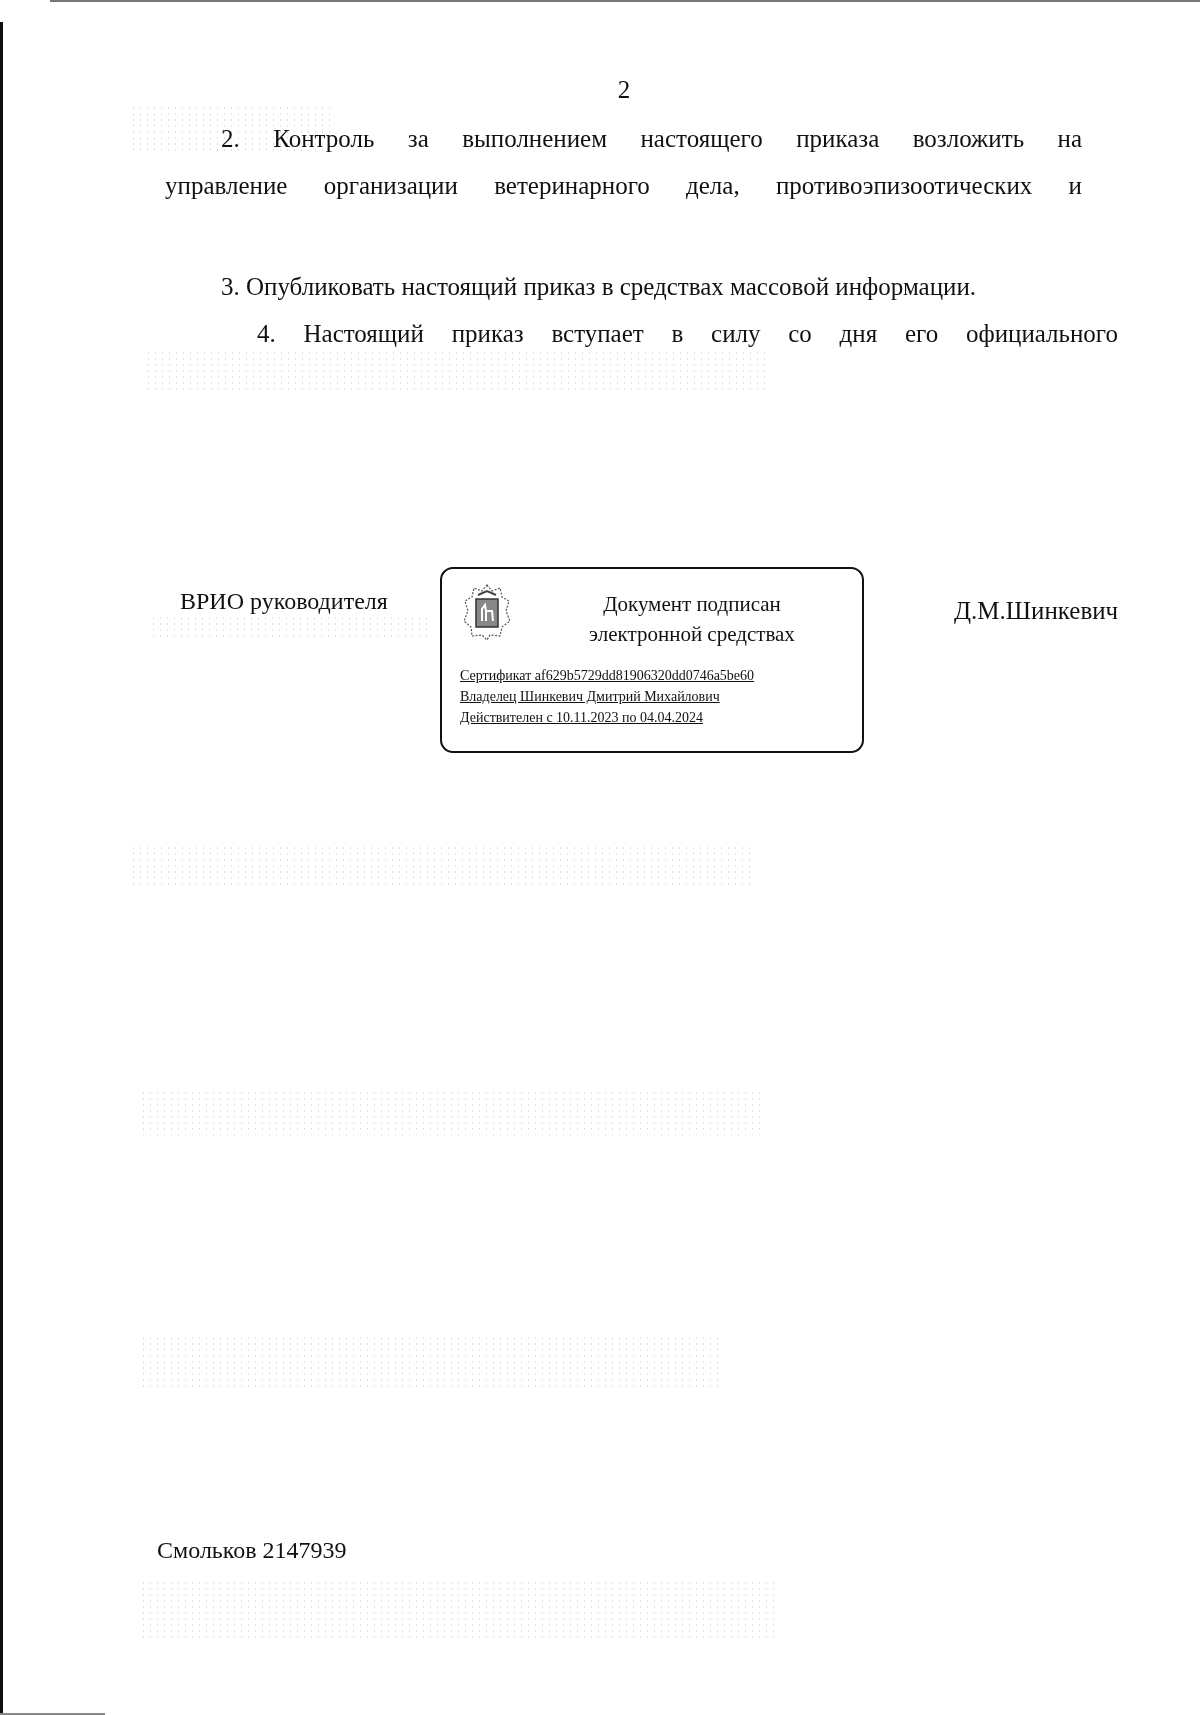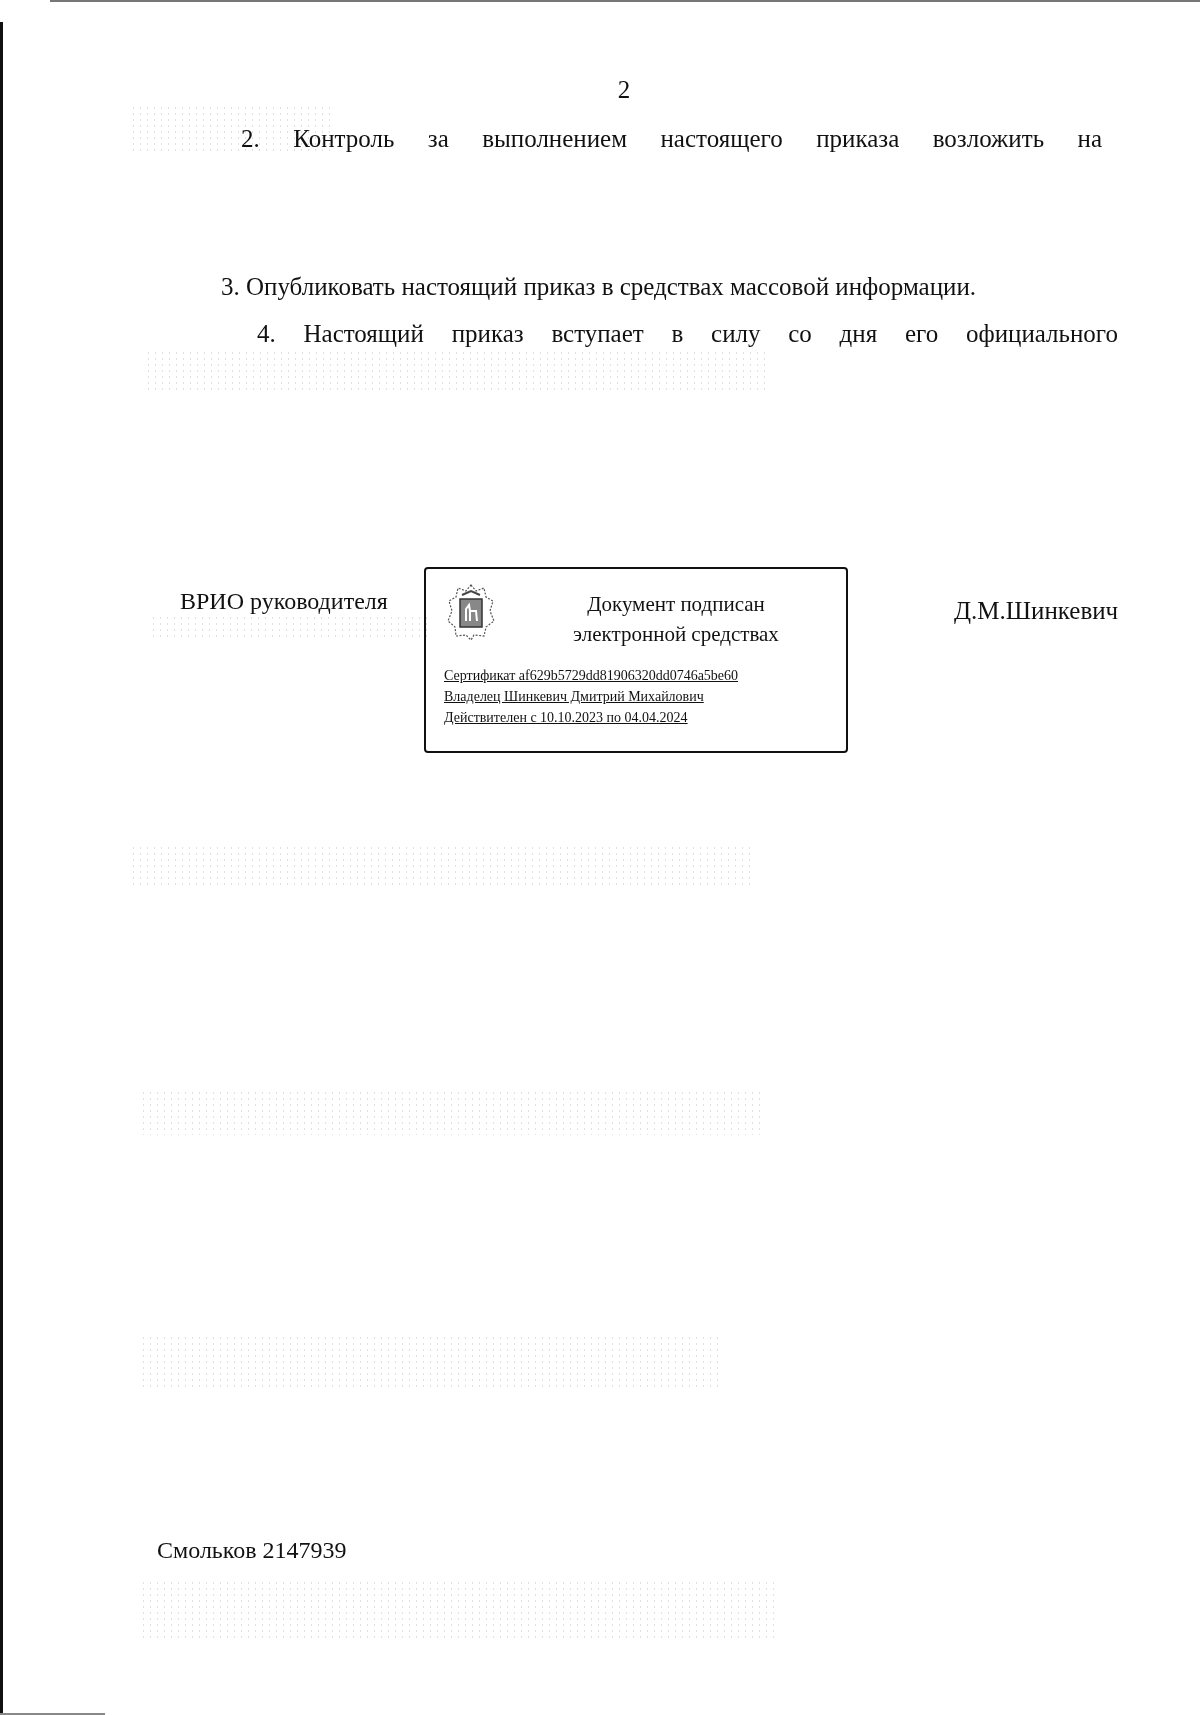--- a/index.html
+++ b/index.html
@@ -62,44 +62,44 @@
       display: block;
       text-align: justify;
       text-align-last: justify;
     }
     .para-justify .line.last {
       text-align-last: left;
     }
     .indent {
       padding-left: 56px;
     }
-    #p2 { top: 115px; margin-left: 20px; }
+    #p2 { top: 115px; }
     #p3 { top: 263px; }
     #p4 { top: 310px; margin-left: 36px; }
 
     .sig-title {
       position: absolute;
       left: 180px;
       top: 588px;
       font-size: 24px;
     }
     .sig-name {
       position: absolute;
       left: 954px;
       top: 597px;
       font-size: 25px;
     }
     .sig-box {
       position: absolute;
-      left: 424px;
+      left: 440px;
       top: 567px;
       width: 424px;
       height: 186px;
       border: 2px solid #111;
-      border-radius: 4px;
+      border-radius: 13px;
       box-sizing: border-box;
     }
     .emblem {
       position: absolute;
       left: 20px;
       top: 14px;
       width: 50px;
       height: 58px;
     }
     .sig-heading {
@@ -145,20 +145,21 @@
 <div class="noise" style="left:150px;top:615px;width:280px;height:25px;"></div>
 <div class="noise" style="left:130px;top:845px;width:620px;height:40px;"></div>
 <div class="noise" style="left:140px;top:1090px;width:620px;height:45px;"></div>
 <div class="noise" style="left:140px;top:1335px;width:580px;height:55px;"></div>
 <div class="noise" style="left:140px;top:1580px;width:640px;height:60px;"></div>
 
 <div class="page-number">2</div>
 
 <div class="para para-justify" id="p2">
   <span class="line indent">2. Контроль за выполнением настоящего приказа возложить на</span>
+  <span class="line">управление организации ветеринарного дела, противоэпизоотических и</span>
 </div>
 
 <div class="para para-justify" id="p3">
   <span class="line last indent">3. Опубликовать настоящий приказ в средствах массовой информации.</span>
 </div>
 
 <div class="para para-justify" id="p4">
   <span class="line indent">4. Настоящий приказ вступает в силу со дня его официального</span>
 </div>
 
@@ -175,19 +176,19 @@
       <path d="M16 12 L25 8 L34 12" stroke="#444" stroke-width="2" fill="none"></path>
     </svg>
   </div>
   <div class="sig-heading">
     <div>Документ подписан</div>
     <div>электронной средствах</div>
   </div>
   <div class="sig-details">
     <div>Сертификат af629b5729dd81906320dd0746a5be60</div>
     <div>Владелец Шинкевич Дмитрий Михайлович</div>
-    <div>Действителен с 10.10.2023 по 04.04.2024</div>
+    <div>Действителен с 10.11.2023 по 04.04.2024</div>
   </div>
 </div>
 
 <div class="sig-name">Д.М.Шинкевич</div>
 
 <div class="footer-executor">Смольков 2147939</div>
 
 </body></html>

